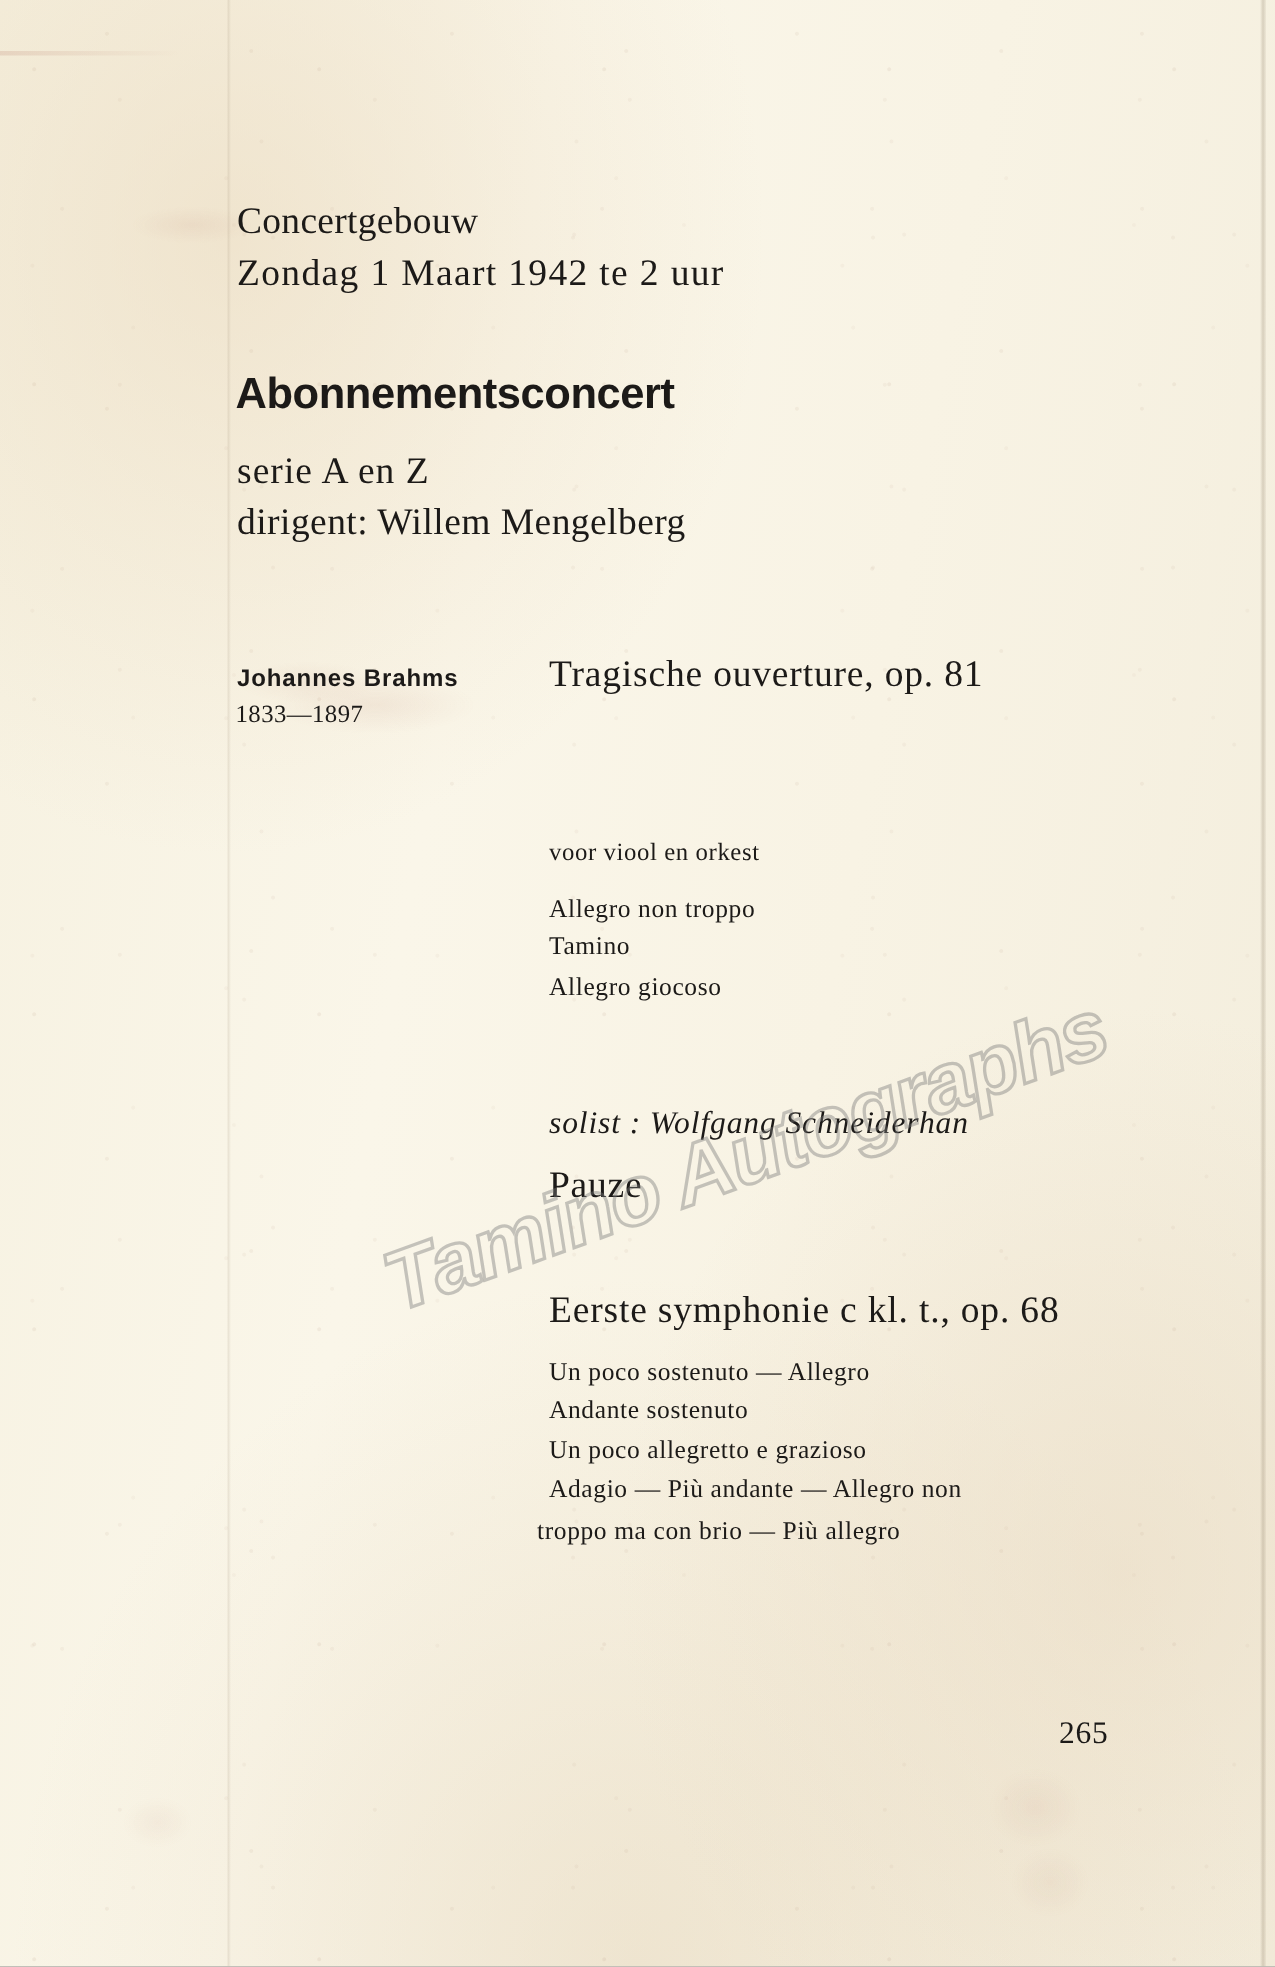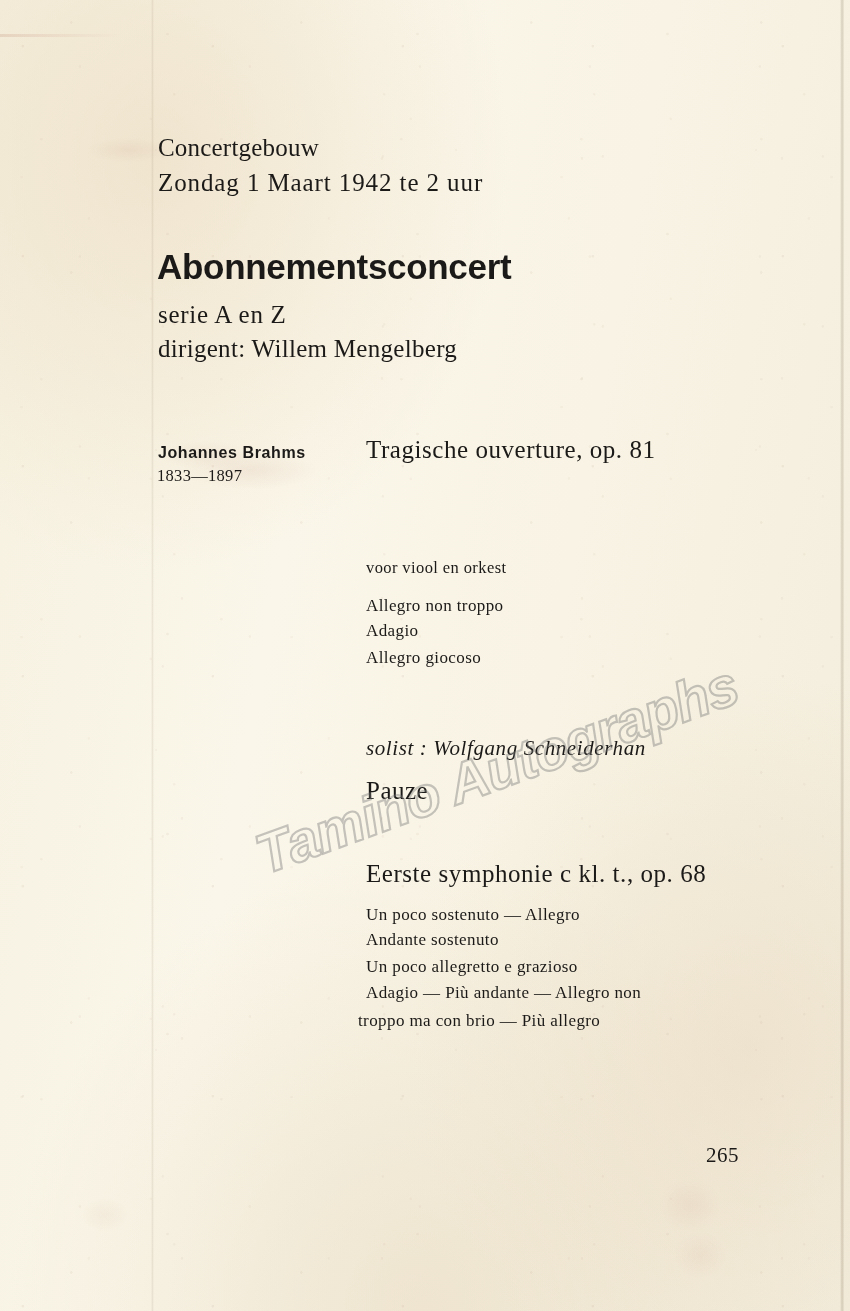--- a/index.html
+++ b/index.html
@@ -111,21 +111,21 @@
     letter-spacing: 0.2px;
   }
   .venue-line.l1 { top: 134px; }
   .venue-line.l2 { top: 169px; letter-spacing: 0.9px; }
 
   .main-title {
     left: 157px;
     top: 247px;
     font-family: "Liberation Sans", "DejaVu Sans", sans-serif;
     font-weight: bold;
-    font-size: 35px;
+    font-size: 29px;
     letter-spacing: -0.3px;
   }
   .sub-line {
     left: 158px;
     font-size: 25px;
     letter-spacing: 0.7px;
   }
   .sub-line.s1 { top: 301px; text-align: center; }
   .sub-line.s2 { top: 335px; letter-spacing: 0.3px; }
 
@@ -207,21 +207,21 @@
     <div class="abs sub-line s2">dirigent: Willem Mengelberg</div>
 
     <div class="abs composer-name">Johannes Brahms</div>
     <div class="abs composer-dates">1833—1897</div>
 
     <div class="abs work-title" style="top:436px;">Tragische ouverture, op. 81</div>
 
     <div class="abs work-sub" style="top:558px;">voor viool en orkest</div>
 
     <div class="abs movement" style="top:596px;">Allegro non troppo</div>
-    <div class="abs movement" style="top:621px;">Adagio</div>
+    <div class="abs movement" style="top:621px;">Tamino</div>
     <div class="abs movement" style="top:648px;">Allegro giocoso</div>
 
     <div class="abs soloist" style="top:736px;">solist : Wolfgang Schneiderhan</div>
 
     <div class="abs plain-big" style="top:777px;">Pauze</div>
 
     <div class="abs work-title" style="top:860px;">Eerste symphonie c kl. t., op. 68</div>
 
     <div class="abs movement" style="top:905px;">Un poco sostenuto — Allegro</div>
     <div class="abs movement" style="top:930px;">Andante sostenuto</div>

